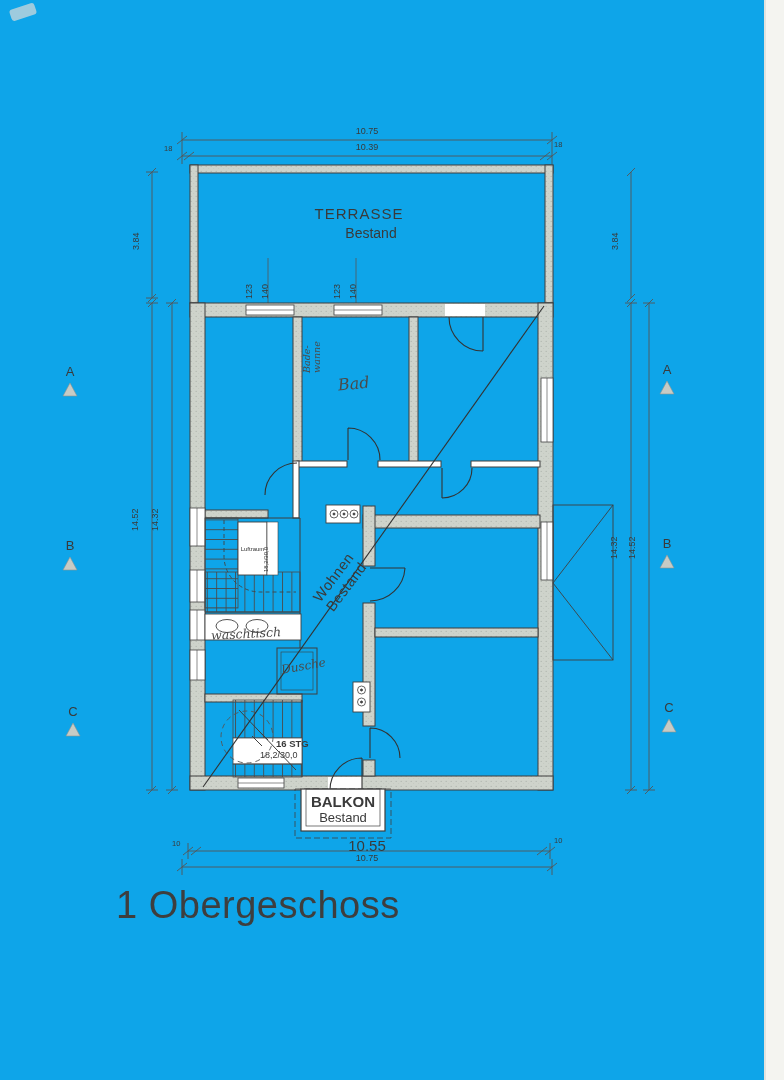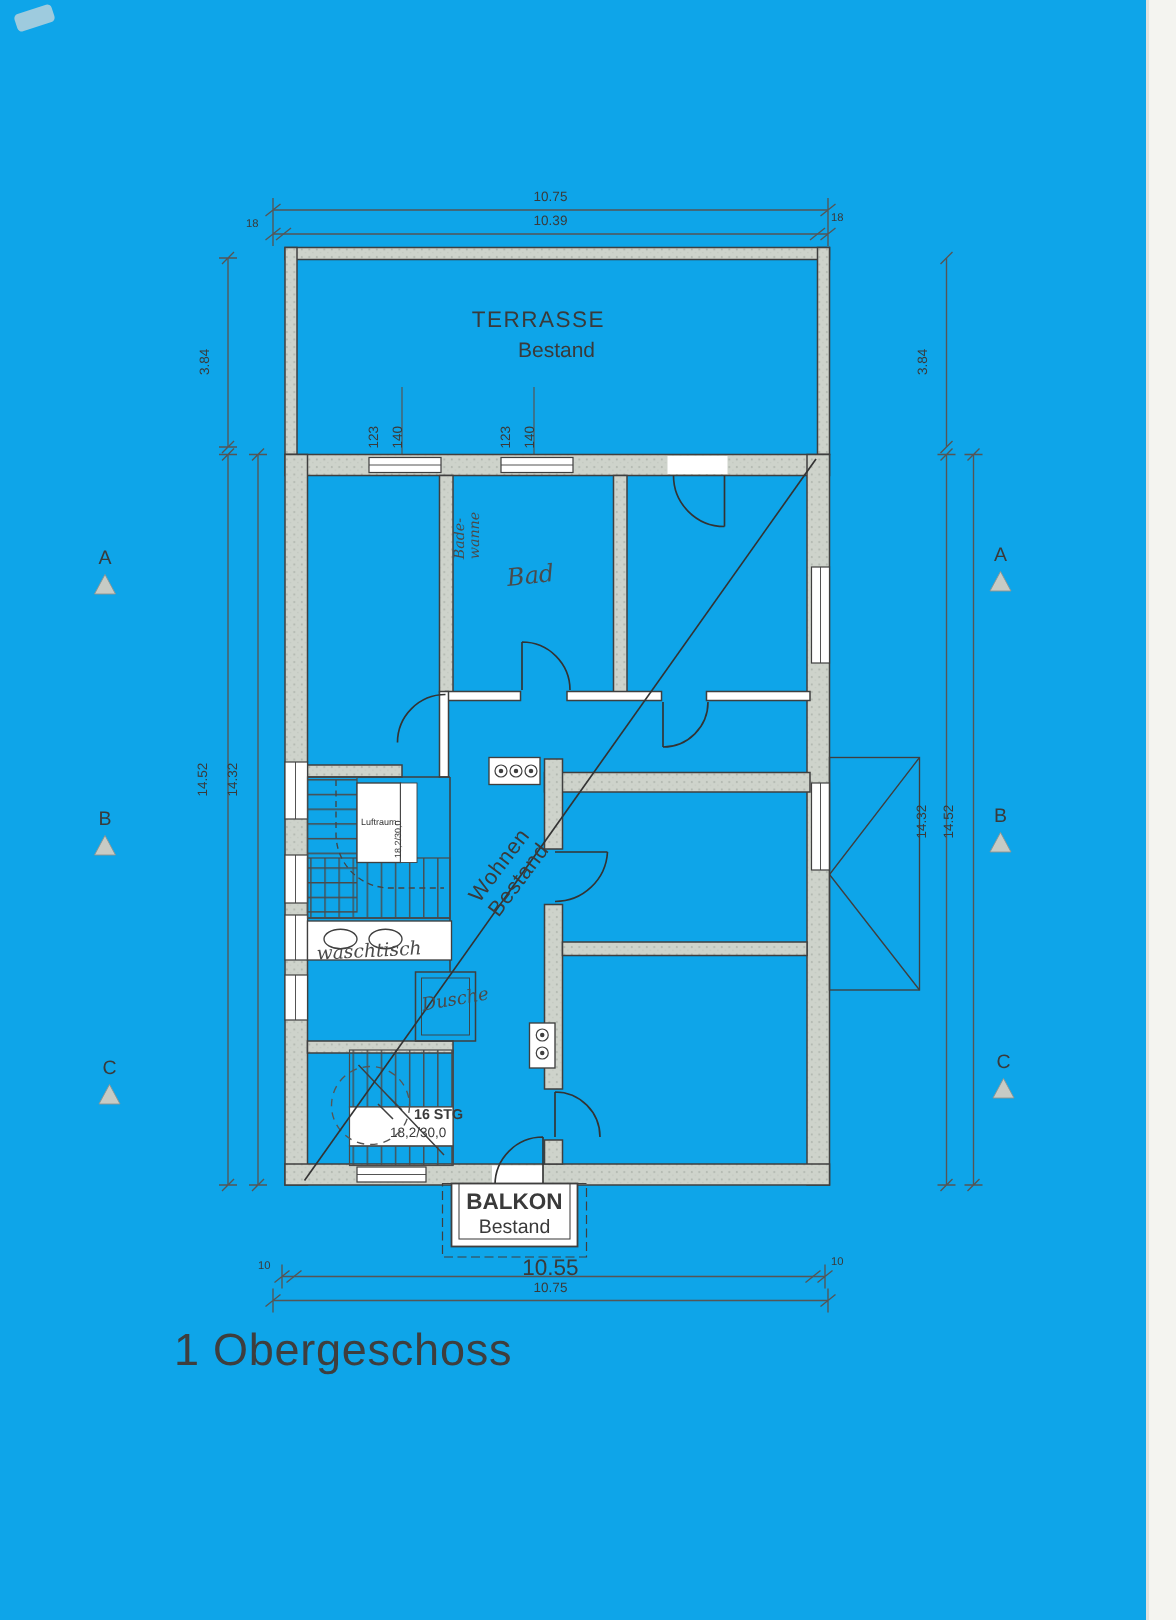--- a/index.html
+++ b/index.html
@@ -243,14 +243,14 @@
   <div class="vtext" style="left:619px;top:550px;font-size:9px;">14.32</div>
   <div class="vtext" style="left:637px;top:550px;font-size:9px;">14.52</div>
 
   <div class="lbl ctr" style="left:63px;top:365px;width:14px;font-size:13px;">A</div>
   <div class="lbl ctr" style="left:63px;top:539px;width:14px;font-size:13px;">B</div>
   <div class="lbl ctr" style="left:66px;top:705px;width:14px;font-size:13px;">C</div>
   <div class="lbl ctr" style="left:660px;top:363px;width:14px;font-size:13px;">A</div>
   <div class="lbl ctr" style="left:660px;top:537px;width:14px;font-size:13px;">B</div>
   <div class="lbl ctr" style="left:662px;top:701px;width:14px;font-size:13px;">C</div>
 
-  <div class="title" style="left:116px;top:884px;font-size:30px;">1 Obergeschoss</div>
+  <div class="title" style="left:116px;top:884px;font-size:38px;">1 Obergeschoss</div>
 </div>
 
 </body></html>

